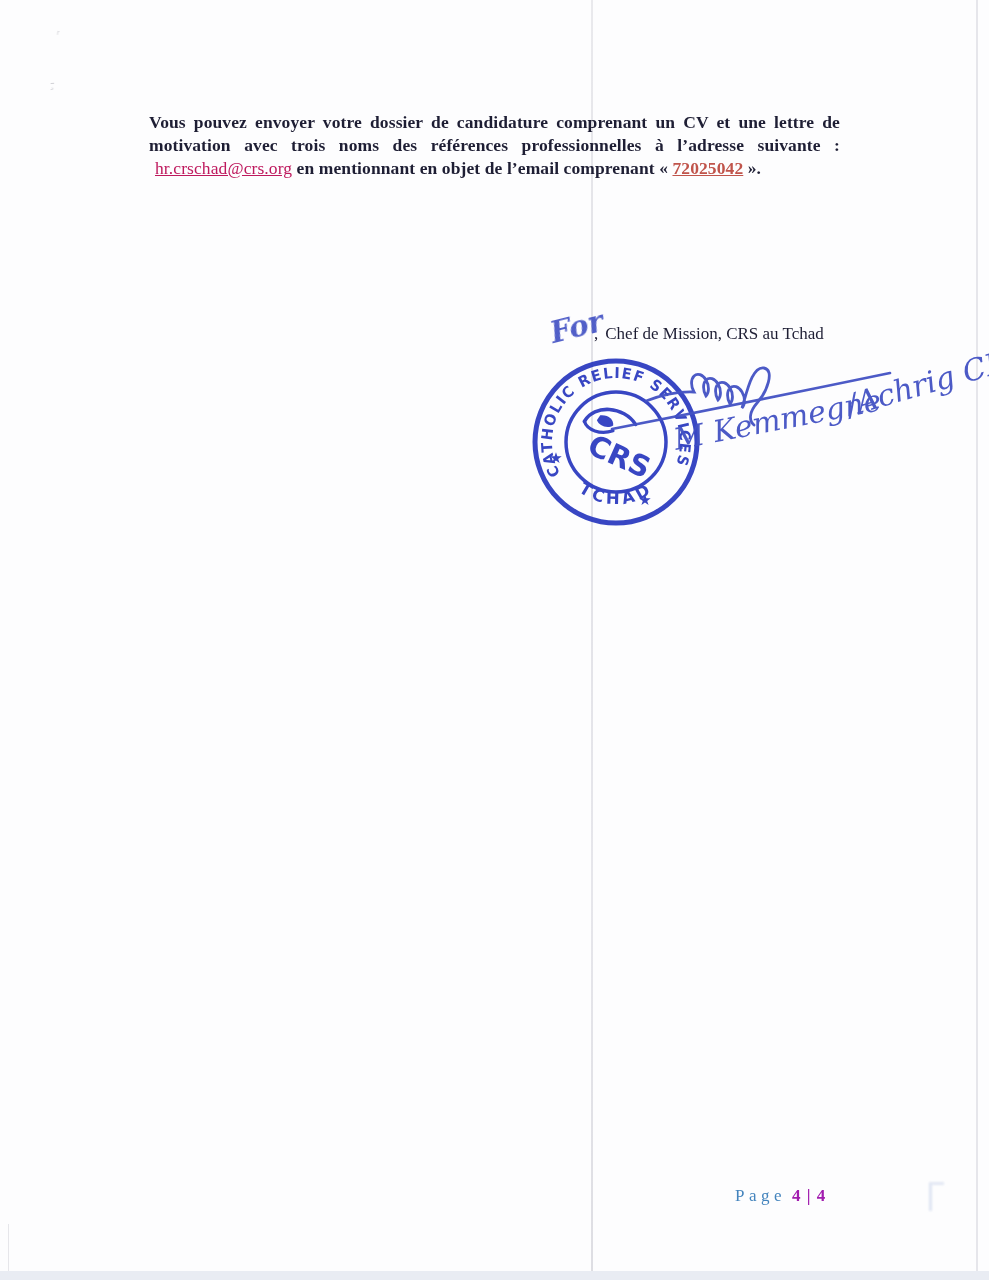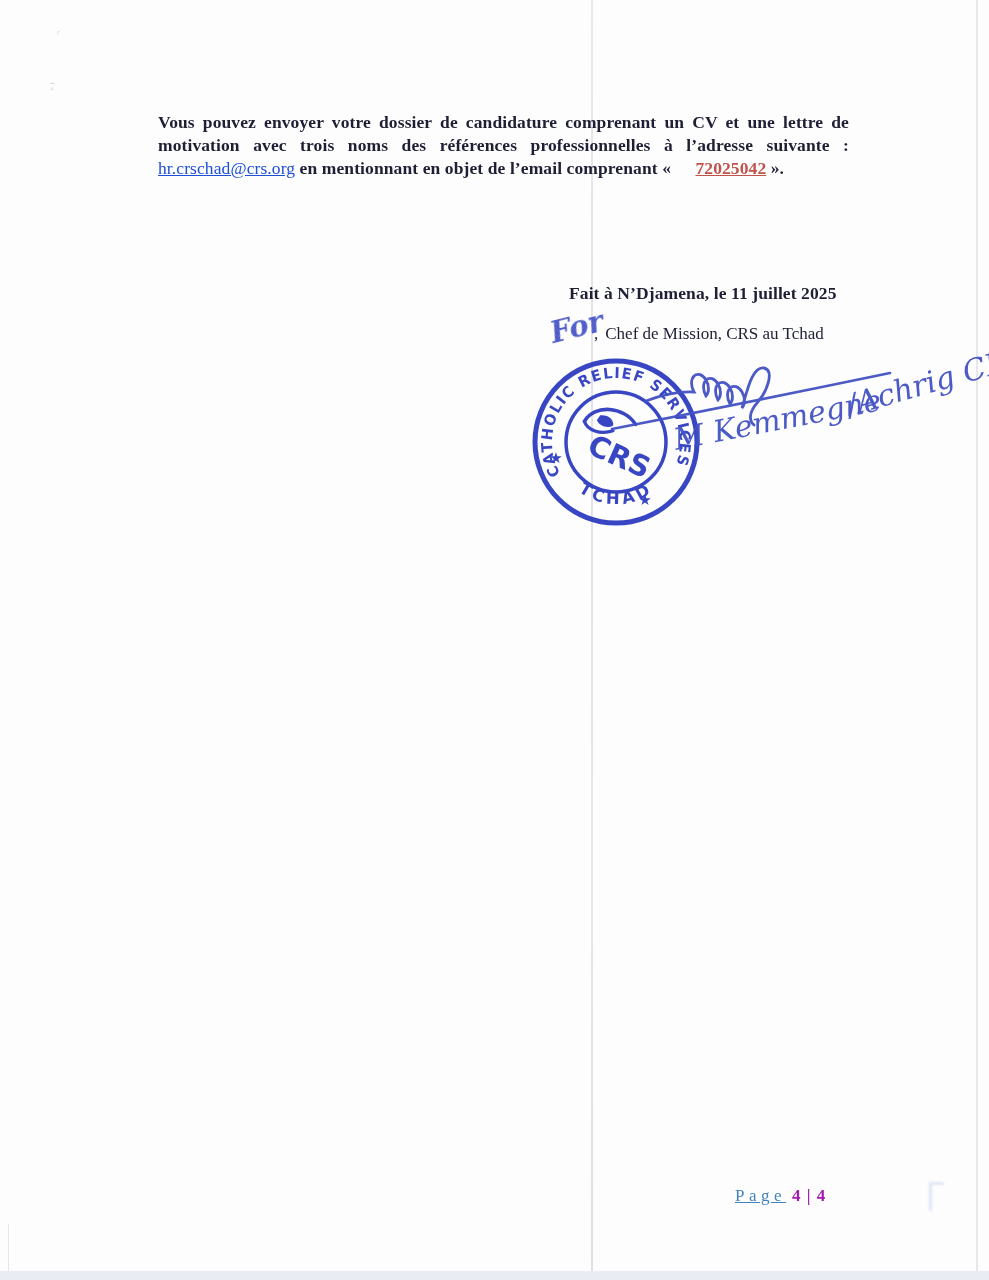--- a/index.html
+++ b/index.html
@@ -16,67 +16,66 @@
   .edge-right{position:absolute; left:976px; top:0; width:2px; height:1272px; background:#e3e3e9; opacity:.9;}
   .edge-left-bottom{position:absolute; left:8px; top:1224px; width:1px; height:48px; background:#e6e6ea;}
   .bottom-strip{position:absolute; left:0; top:1271px; width:989px; height:9px; background:#e9ecf3;}
   .speck{position:absolute; color:#9a9aa4; opacity:.45; filter:blur(.4px);
     font-family:"DejaVu Sans", sans-serif; font-size:11px; line-height:1;}
   .speck1{left:57px; top:26px; transform:rotate(8deg);}
   .speck2{left:50px; top:76px; transform:rotate(-4deg); font-size:13px; letter-spacing:-2px;}
   .smudge{position:absolute; left:929px; top:1182px; width:12px; height:26px;
     border-left:3px solid #c7d2ea; border-top:3px solid #cdd7ec; opacity:.55; filter:blur(1.1px);}
   
-  .content{position:absolute; left:158px; top:111px; width:691px;
+  .content{position:absolute; left:149px; top:111px; width:691px;
     font-size:17.5px; font-weight:bold; line-height:23px;
     letter-spacing:.1px; filter:blur(.22px);}
   .p1-intro{text-align:justify; text-align-last:justify;}
   .p1-line3{margin-top:0;}
-  .email-link{color:#1d4ed8; font-weight:normal; text-decoration:underline; cursor:pointer;}
-  .code-link{color:#c0544b; text-decoration:underline; cursor:pointer;margin-left:20px;}
+  .email-link{color:#be185d; font-weight:normal; text-decoration:underline; cursor:pointer;margin-left:6px;}
+  .code-link{color:#c0544b; text-decoration:underline; cursor:pointer;}
   .p2{margin-top:19px;}
   .dateline{position:absolute; left:569px; top:283px; font-size:17.5px; font-weight:bold;
     letter-spacing:.1px; filter:blur(.22px);}
   .signatory{position:absolute; left:594px; top:324px; font-size:17px; font-weight:normal;
     filter:blur(.22px);}
   .signatory .printed-comma{margin-right:7px;}
   
   .for-note{position:absolute; left:550px; top:310px; color:#4352c4;
     font-family:"DejaVu Serif", serif; font-style:italic; font-weight:bold;
     font-size:29px; transform:rotate(-14deg); filter:blur(.3px); opacity:.92;}
   .signature-svg{position:absolute; left:530px; top:332px; filter:blur(.25px); opacity:.95;}
   .signature-svg text{font-family:"DejaVu Serif", serif; font-style:italic; fill:#4352c4;}
   
   .stamp-svg{position:absolute; left:528px; top:354px; filter:blur(.45px); opacity:.93;}
   .stamp-svg .ring{fill:none; stroke:#2a39bf;}
   .stamp-svg text{fill:#2a39bf; font-family:"DejaVu Sans", sans-serif; font-weight:bold;}
   
   .footer{position:absolute; left:735px; top:1186px; font-size:17px; filter:blur(.2px);}
-  .footer .page-label{color:#4484bd; letter-spacing:4.5px; margin-right:6px;text-decoration:underline;}
+  .footer .page-label{color:#4484bd; letter-spacing:4.5px; margin-right:6px;}
   .footer .page-value{color:#a21caf; font-weight:bold; letter-spacing:1px;}
 </style>
 </head>
 <body>
 
 <div class="page">
 
   <div class="crease-center"></div>
   <div class="edge-right"></div>
   <div class="edge-left-bottom"></div>
   <div class="bottom-strip"></div>
   <div class="speck speck1">ᵣ</div>
   <div class="speck speck2">-̧</div>
   <div class="smudge"></div>
 
   <div class="content">
     <div class="p1-intro">Vous pouvez envoyer votre dossier de candidature comprenant un CV et une lettre de motivation avec trois noms des références professionnelles à l’adresse suivante :</div>
     <div class="p1-line3"><span class="email-link">hr.crschad@crs.org</span><span> en mentionnant en objet de l’email comprenant « </span><span class="code-link">72025042</span><span> ».</span></div>
   </div>
 
-  <div class="dateline">Fait à N’Djamena, le 11 juillet 2025</div>
 
   <div class="signatory"><span class="printed-comma">,</span><span>Chef de Mission, CRS au Tchad</span></div>
 
   <div class="for-note">For</div>
 
   <svg class="stamp-svg" width="176" height="176" viewBox="-88 -88 176 176">
     <defs>
       <path id="arcTop" d="M -55.4 32 A 64 64 0 1 1 55.4 32"></path>
       <path id="arcBottom" d="M -46 41.6 A 62 62 0 0 0 46 41.6"></path>
     </defs>

